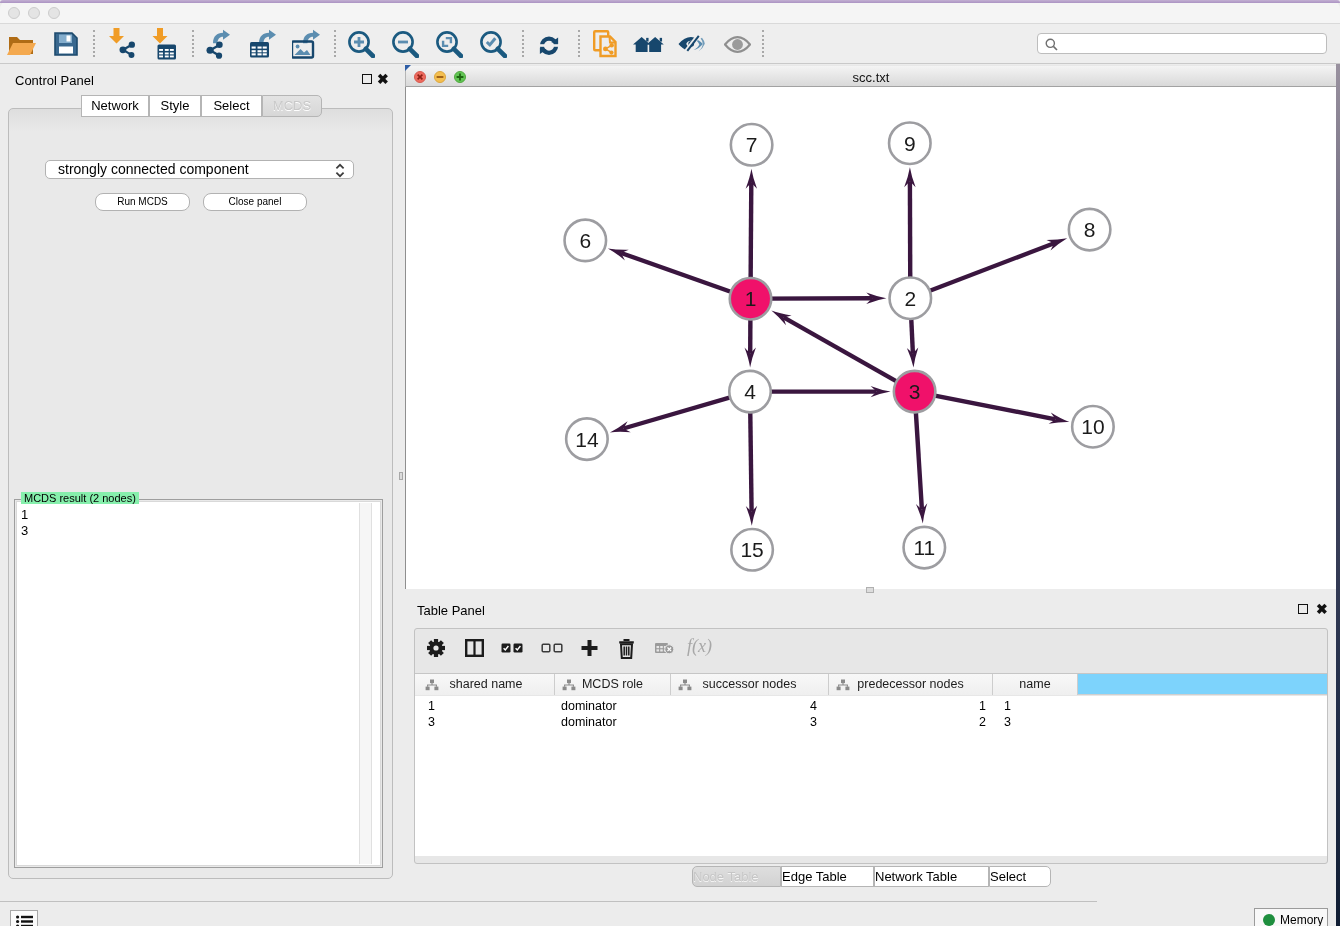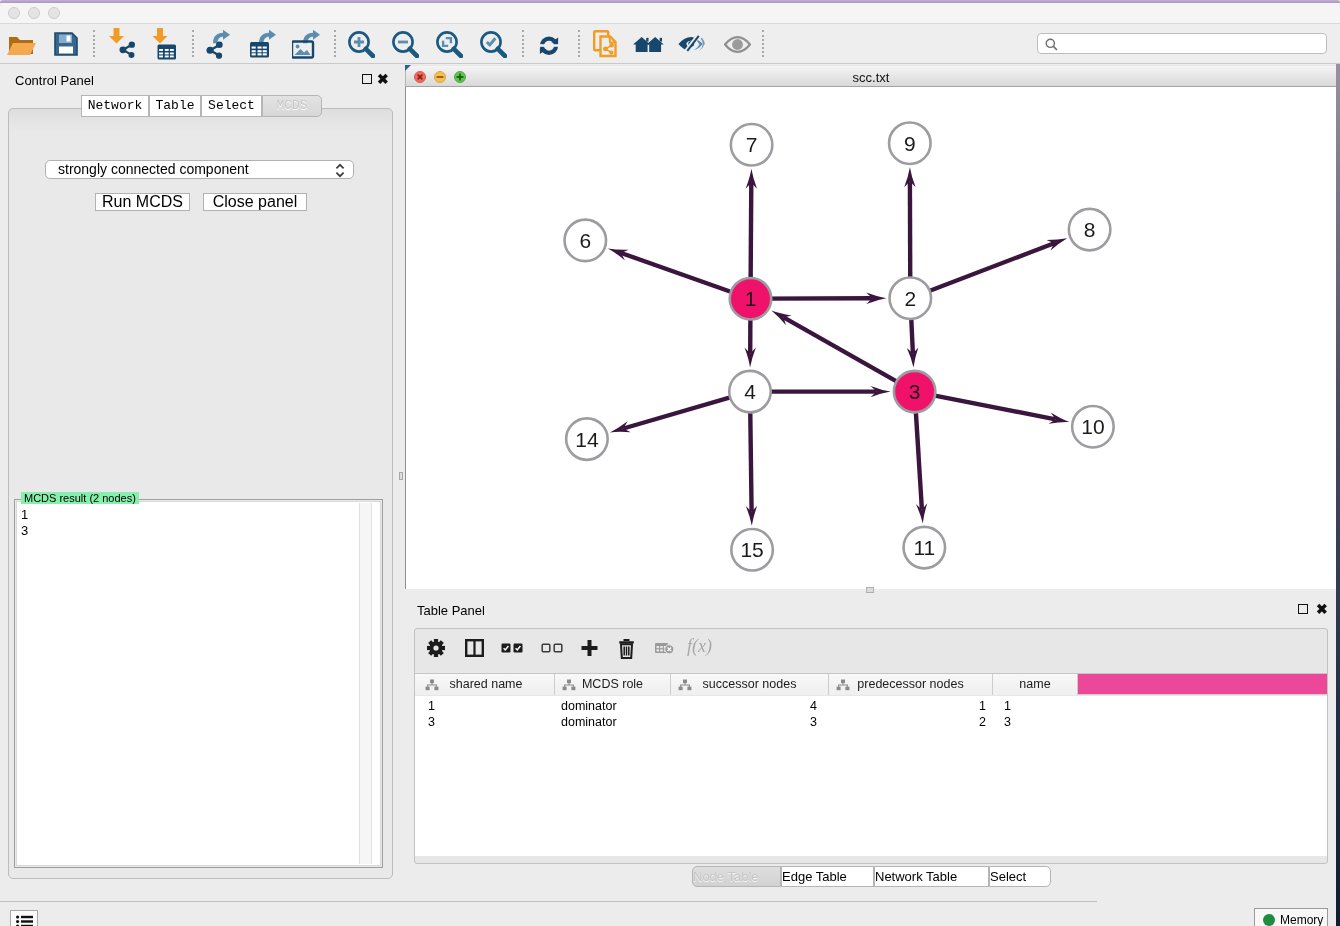--- a/index.html
+++ b/index.html
@@ -18,46 +18,46 @@
 #search { position:absolute; left:1037px; top:9px; width:290px; height:21px;
   background:#fff; border:1px solid #bdbdbd; border-radius:4px; }
 #cpanel { position:absolute; left:0; top:64px; width:401px; height:827px; background:#ececec; }
 .paneltitle { font-size:13px; color:#000; }
 .winbtn { position:absolute; width:10px; height:10px; border:1.6px solid #111; }
 .closex { position:absolute; font-size:14px; font-weight:bold; color:#111; line-height:10px; }
 #tabpanelbox { position:absolute; left:8px; top:44px; width:385px; height:771px;
   border:1px solid #bcbcbc; border-radius:5px;
   background:linear-gradient(#dedede, #e9e9e9 22px, #e9e9e9); }
 .tab { position:absolute; top:0; height:22px; background:#fff; border:1px solid #b5b5b5;
-  font-size:13px; text-align:center; line-height:20px; color:#000;font-family:Liberation Mono, monospace; }
+  font-size:13px; text-align:center; line-height:20px; color:#000; }
 .combo { position:absolute; background:#fff; border:1px solid #b2b2b2; border-radius:5px;
   font-size:14px; }
-.btn { position:absolute; background:#fff; border:1px solid #b2b2b2; border-radius:0;
-  font-size:16px; text-align:center; }
+.btn { position:absolute; background:#fff; border:1px solid #b2b2b2; border-radius:8px;
+  font-size:10px; text-align:center; }
 #mcdsbox { position:absolute; left:14px; top:435px; width:369px; height:369px;
   border:1px solid #9e9e9e; }
 #mcdsinner { position:absolute; left:1px; top:1px; right:1px; bottom:1px; background:#fff;
   border:1px solid #d9d9d9; }
 #mcdslegend { position:absolute; left:6px; top:-8px; background:#86efac; padding:0 3px;
   font-size:11px; }
 #mcdsscroll { position:absolute; right:8px; top:1px; width:13px; bottom:1px;
   background:#f6f6f6; border-left:1px solid #e0e0e0; border-right:1px solid #e0e0e0; }
 #netpanel { position:absolute; left:405px; top:64px; width:931px; height:533px; }
 #nettitle { position:absolute; left:0; top:1px; width:931px; height:22px;
   background:linear-gradient(#f4f4f4,#d9d9d9); border-top:1px solid #e8e8e8;
   border-bottom:1px solid #a2a2a2; border-left:1px solid #b5b5b5; }
 .light { position:absolute; top:5px; width:12px; height:12px; border-radius:50%; }
 #canvas { position:absolute; left:0; top:23px; width:931px; height:502px; background:#fff;
   border-left:1px solid #8f8f8f; }
 #tablepanel { position:absolute; left:405px; top:597px; width:931px; height:294px;
   background:#ececec; }
 #tpbox { position:absolute; left:9px; top:31px; width:914px; height:236px;
   border:1px solid #c2c2c2; border-radius:3px; background:#e7e7e7; }
 #thead { position:absolute; left:0px; top:44px; right:0px; height:22px;
-  background:#ec4899; border-top:1px solid #c6c6c6;
+  background:#7dd3fc; border-top:1px solid #c6c6c6;
   border-bottom:1px solid #cfcfcf; }
 #theadgrad { position:absolute; left:0; top:0; width:663px; height:21px;
   background:linear-gradient(#f8f8f8,#efefef); }
 #tbody { position:absolute; left:0px; top:67px; right:0px; height:160px; background:#fff; }
 .hcell { position:absolute; top:0; height:21px; border-right:1px solid #cdcdcd;
   font-size:12.5px; text-align:center; line-height:21px; color:#1c1c1c; }
 .trow { position:absolute; font-size:12.5px; color:#000; height:16px; line-height:16px; }
 .btab { position:absolute; top:0; height:21px; background:#fff; border:1px solid #b5b5b5;
   font-size:13px; line-height:19px; }
 #statusbar { position:absolute; left:0; top:901px; width:1097px; height:35px;
@@ -221,21 +221,21 @@
         <line x1="8.4" y1="8.4" x2="12" y2="12" stroke="#6f6f6f" stroke-width="1.6"></line>
       </svg>
     </div>
   </div>
 <div id="cpanel">
     <div class="paneltitle" style="position:absolute;left:15px;top:9px">Control Panel</div>
     <div class="winbtn" style="left:362px;top:10px"></div>
     <div class="closex" style="left:377px;top:10px">✖</div>
     <div id="tabpanelbox"></div>
     <div class="tab" style="left:81px;top:31px;width:68px">Network</div>
-    <div class="tab" style="left:149px;top:31px;width:52px">Table</div>
+    <div class="tab" style="left:149px;top:31px;width:52px">Style</div>
     <div class="tab" style="left:201px;top:31px;width:61px">Select</div>
     <div class="tab" style="left:262px;top:31px;width:60px;background:linear-gradient(#e3e3e3,#d7d7d7);color:#c8c8c8;text-shadow:0 1px 0 #fff;border-radius:0 5px 5px 0">MCDS</div>
     <div class="combo" style="left:45px;top:96px;width:309px;height:19px;line-height:17px;padding-left:12px">strongly connected component<svg style="position:absolute;right:7px;top:2px" width="12" height="15" viewBox="0 0 12 15">
         <path d="M2.4 5.4 L6 1.8 L9.6 5.4 M2.4 9.6 L6 13.2 L9.6 9.6" fill="none" stroke="#3c3c3c" stroke-width="1.7"></path>
       </svg></div>
     <div class="btn" style="left:95px;top:129px;width:95px;height:18px;line-height:16px">Run MCDS</div>
     <div class="btn" style="left:203px;top:129px;width:104px;height:18px;line-height:16px">Close panel</div>
     <div id="mcdsbox">
       <div id="mcdsinner">
         <div style="position:absolute;left:4px;top:5px;font-size:13px;line-height:16px">1<br>3</div>

